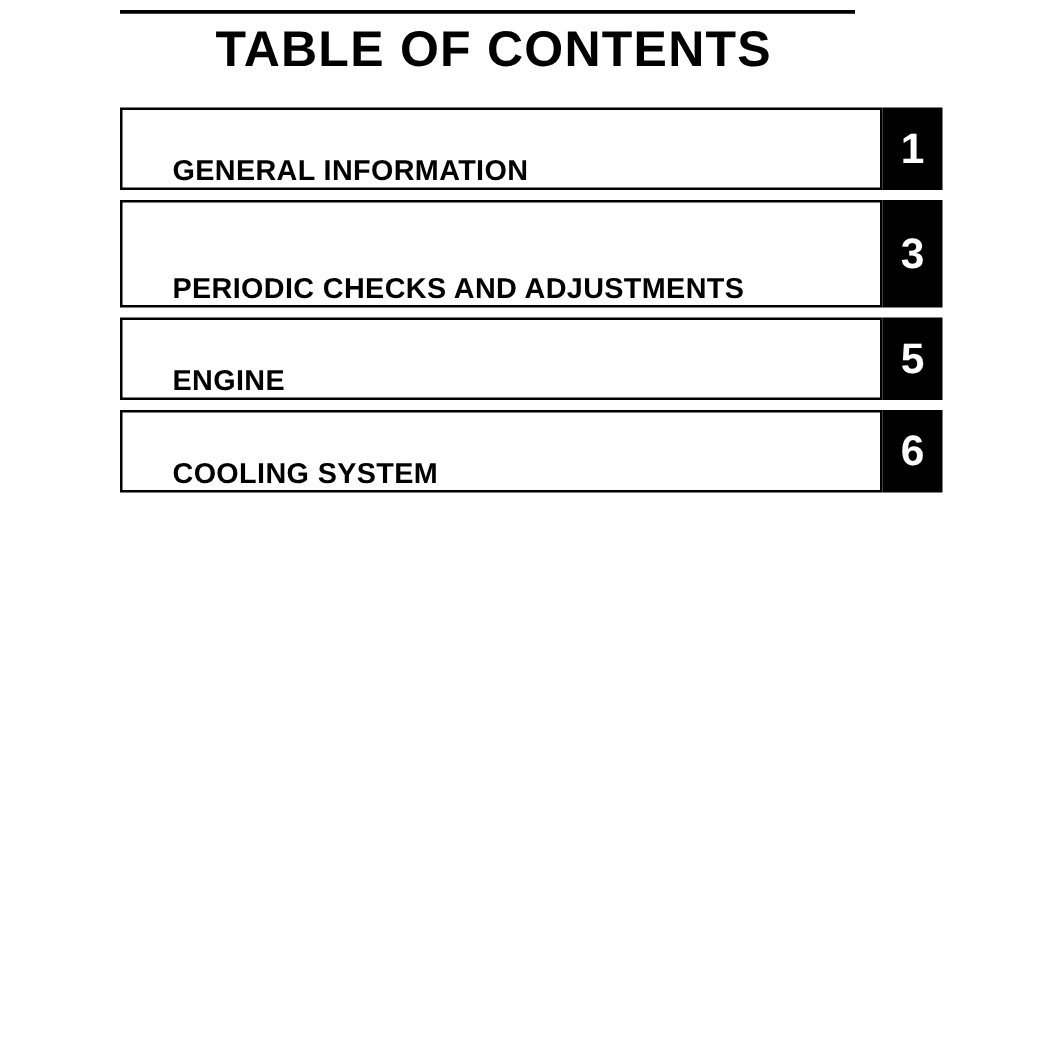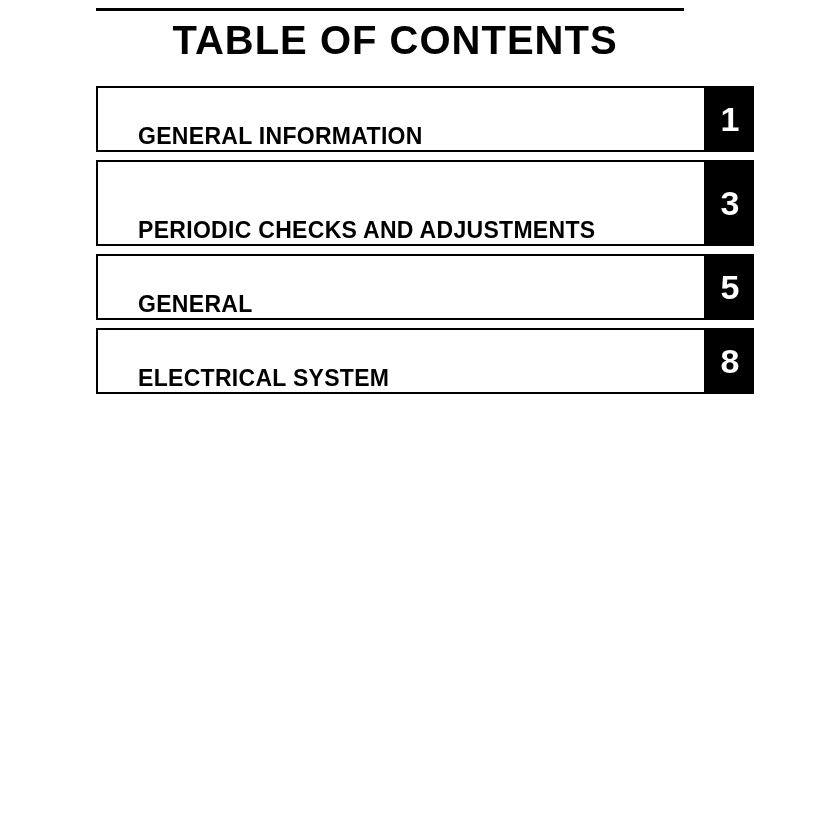--- a/index.html
+++ b/index.html
@@ -103,29 +103,29 @@
     <div class="toc-row">
       <div class="toc-label h-double">
         <span>PERIODIC CHECKS AND ADJUSTMENTS</span>
       </div>
       <div class="toc-num h-double">3</div>
     </div>
 
 
     <div class="toc-row">
       <div class="toc-label h-single">
-        <span>GENERAL</span>
+        <span>ENGINE</span>
       </div>
       <div class="toc-num h-single">5</div>
     </div>
 
+    <div class="toc-row">
+      <div class="toc-label h-single">
+        <span>COOLING SYSTEM</span>
+      </div>
+      <div class="toc-num h-single">6</div>
+    </div>
 
 
-    <div class="toc-row">
-      <div class="toc-label h-single">
-        <span>ELECTRICAL SYSTEM</span>
-      </div>
-      <div class="toc-num h-single">8</div>
-    </div>
 
 
   </div>
 </div>
 
 </body></html>

